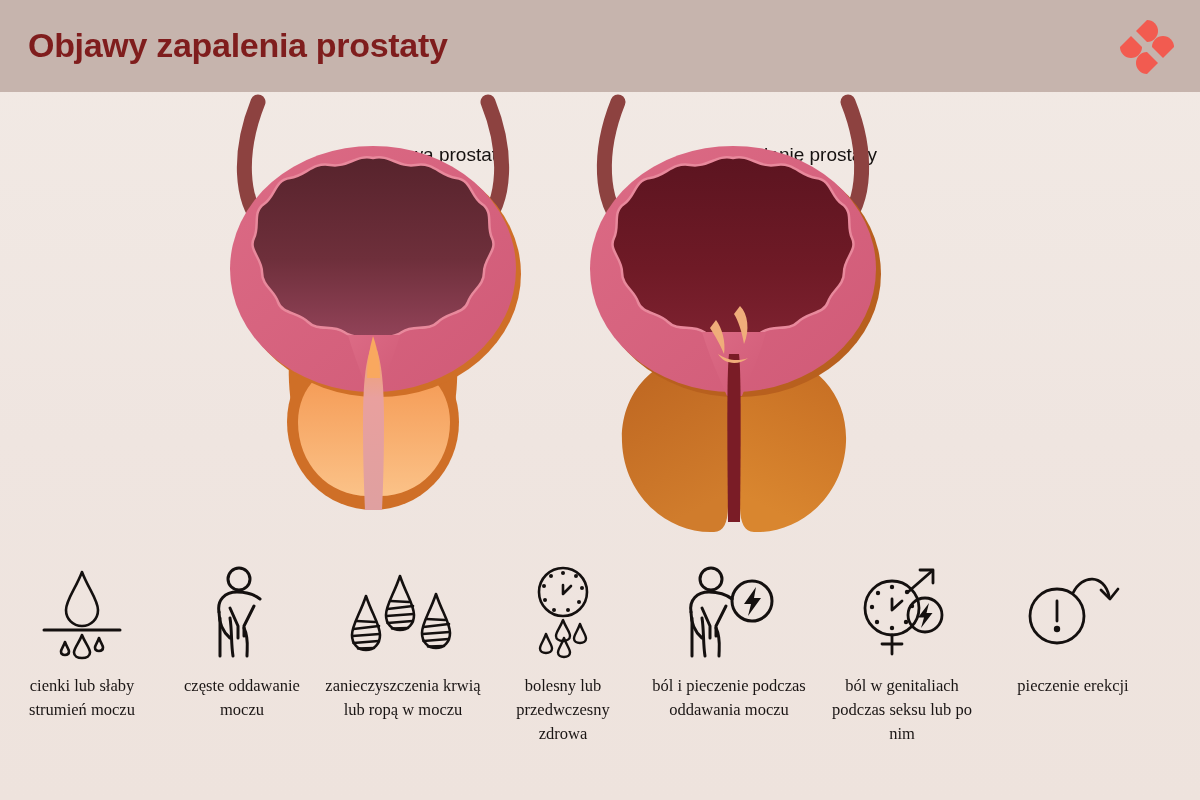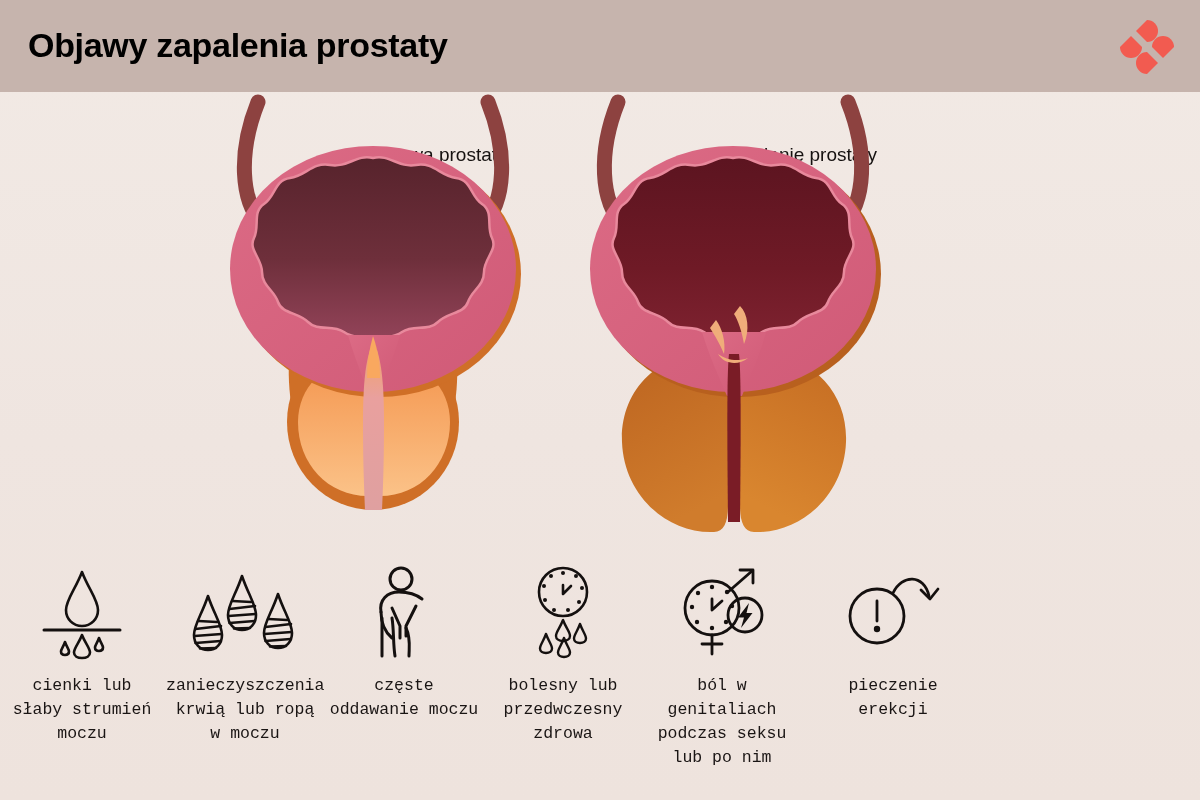--- a/index.html
+++ b/index.html
@@ -17,21 +17,21 @@
 
   
   #header {
     position: absolute; left: 0; top: 0;
     width: 1200px; height: 92px;
     background: #c6b4ad;
   }
   #header-title {
     position: absolute; left: 28px; top: 26px;
     font-size: 34px; font-weight: 700; letter-spacing: -0.3px;
-    color: #000000;
+    color: #7f1d1d;
     font-family: "Liberation Sans", "DejaVu Sans", sans-serif;
   }
   #logo {
     position: absolute; right: 22px; top: 16px;
     width: 62px; height: 62px;
   }
 
   
   #diagrams { position: absolute; left: 0; top: 92px; width: 1200px; height: 460px; }
   .diagram { position: absolute; top: 0; width: 420px; height: 460px; }
@@ -58,21 +58,21 @@
     padding-top: 8px;
   }
   .symptom .icon-box {
     height: 96px; width: 100%;
     display: flex; align-items: center; justify-content: center;
   }
   .symptom .caption {
     margin-top: 14px;
     font-size: 16.5px; line-height: 1.45;
     color: #1a1514; text-align: center;
-    font-family: Liberation Mono, monospace;
+    font-family: Liberation Serif, serif;
   }
   
   .s1 { width: 160px; margin-left: 2px; }
   .s2 { width: 156px; margin-left: 2px; }
   .s3 { width: 158px; margin-left: 4px; }
   .s4 { width: 150px; margin-left: 6px; }
   .s5 { width: 178px; margin-left: 2px; }
   .s6 { width: 168px; margin-left: 0px; align-items: center; }
   .s7 { width: 150px; margin-left: 12px; }
 
@@ -230,54 +230,54 @@
             <line x1="10" y1="64" x2="86" y2="64" stroke-width="3"></line>
             <path d="M48 69 C45 77 40 82 40 86.5 C40 90 43.5 92 48 92 C52.5 92 56 90 56 86.5 C56 82 51 77 48 69 Z"></path>
             <path d="M31 76 C29.5 80.5 27 83 27 85.6 C27 87.8 28.8 89 31 89 C33.2 89 35 87.8 35 85.6 C35 83 32.5 80.5 31 76 Z"></path>
             <path d="M65 72 C63.5 76.5 61 79 61 81.6 C61 83.8 62.8 85 65 85 C67.2 85 69 83.8 69 81.6 C69 79 66.5 76.5 65 72 Z"></path>
           </g>
         </svg>
       </div>
       <div class="caption">cienki lub słaby strumień moczu</div>
     </div>
 
-    <div class="symptom s3">
-      <div class="icon-box">
-        <svg width="110" height="80" viewBox="0 0 110 80">
-          <g fill="none" stroke="#14100f" stroke-width="2.6" stroke-linejoin="round" stroke-linecap="round">
-            <path d="M52 4 C46 22 38 33 38 43 C38 52 44 58 52 58 C60 58 66 52 66 43 C66 33 58 22 52 4 Z"></path>
-            <path d="M42.5 29 L61 30 M39.5 37 L65 34 M38.5 44 L65.5 42 M39.5 51 L64.5 49 M44 56.5 L60 56"></path>
-            <path d="M18 24 C12 42 4 53 4 63 C4 72 10 78 18 78 C26 78 32 72 32 63 C32 53 24 42 18 24 Z"></path>
-            <path d="M8.5 49 L27 50 M5.5 57 L31 54 M4.5 64 L31.5 62 M5.5 71 L30.5 69 M10 76.5 L26 76"></path>
-            <path d="M88 22 C82 40 74 51 74 61 C74 70 80 76 88 76 C96 76 102 70 102 61 C102 51 94 40 88 22 Z"></path>
-            <path d="M78.5 47 L97 48 M75.5 55 L101 52 M74.5 62 L101.5 60 M75.5 69 L100.5 67 M80 74.5 L96 74"></path>
-          </g>
-        </svg>
-      </div>
-      <div class="caption">zanieczyszczenia krwią lub ropą w moczu</div>
-    </div>
-
     <div class="symptom s2">
       <div class="icon-box">
         <svg width="90" height="92" viewBox="0 0 90 92">
           <g fill="none" stroke="#14100f" stroke-width="3" stroke-linejoin="round" stroke-linecap="round">
             <circle cx="42" cy="13" r="11"></circle>
             <path d="M22 46 C20 34 28 26 40 26 C50 26 58 29 63 33"></path>
             <path d="M22 46 C22 58 26 66 33 72"></path>
             <path d="M33 42 L41 60 L41 72"></path>
             <path d="M57 40 L47 60 L47 70"></path>
             <path d="M23 52 L23 90"></path>
             <path d="M33 52 C35 64 34 78 36 90"></path>
             <path d="M47 62 C52 72 50 82 50 90"></path>
           </g>
         </svg>
       </div>
       <div class="caption">częste oddawanie moczu</div>
     </div>
 
+    <div class="symptom s3">
+      <div class="icon-box">
+        <svg width="110" height="80" viewBox="0 0 110 80">
+          <g fill="none" stroke="#14100f" stroke-width="2.6" stroke-linejoin="round" stroke-linecap="round">
+            <path d="M52 4 C46 22 38 33 38 43 C38 52 44 58 52 58 C60 58 66 52 66 43 C66 33 58 22 52 4 Z"></path>
+            <path d="M42.5 29 L61 30 M39.5 37 L65 34 M38.5 44 L65.5 42 M39.5 51 L64.5 49 M44 56.5 L60 56"></path>
+            <path d="M18 24 C12 42 4 53 4 63 C4 72 10 78 18 78 C26 78 32 72 32 63 C32 53 24 42 18 24 Z"></path>
+            <path d="M8.5 49 L27 50 M5.5 57 L31 54 M4.5 64 L31.5 62 M5.5 71 L30.5 69 M10 76.5 L26 76"></path>
+            <path d="M88 22 C82 40 74 51 74 61 C74 70 80 76 88 76 C96 76 102 70 102 61 C102 51 94 40 88 22 Z"></path>
+            <path d="M78.5 47 L97 48 M75.5 55 L101 52 M74.5 62 L101.5 60 M75.5 69 L100.5 67 M80 74.5 L96 74"></path>
+          </g>
+        </svg>
+      </div>
+      <div class="caption">zanieczyszczenia krwią lub ropą w moczu</div>
+    </div>
+
     <div class="symptom s4">
       <div class="icon-box">
         <svg width="84" height="92" viewBox="0 0 84 92">
           <g fill="none" stroke="#14100f" stroke-width="2.6" stroke-linejoin="round" stroke-linecap="round">
             <circle cx="42" cy="26" r="24"></circle>
             <path d="M42 28 L42 19 M42 28 L50 20"></path>
           </g>
           <g fill="#14100f">
             <circle cx="42" cy="7" r="2"></circle>
               <circle cx="55" cy="10" r="2"></circle>
@@ -293,20 +293,39 @@
             <path d="M42 54 C39 62 35 66 35 70 C35 73 38 75 42 75 C46 75 49 73 49 70 C49 66 45 62 42 54 Z"></path>
             <path d="M59 58 C56.5 65 53 69 53 72.5 C53 75.2 55.5 77 59 77 C62.5 77 65 75.2 65 72.5 C65 69 61.5 65 59 58 Z"></path>
             <path d="M25 68 C22.5 75 19 79 19 82.5 C19 85.2 21.5 87 25 87 C28.5 87 31 85.2 31 82.5 C31 79 27.5 75 25 68 Z"></path>
             <path d="M43 72 C40.5 79 37 83 37 86.5 C37 89.2 39.5 91 43 91 C46.5 91 49 89.2 49 86.5 C49 83 45.5 79 43 72 Z"></path>
           </g>
         </svg>
       </div>
       <div class="caption">bolesny lub przedwczesny zdrowa</div>
     </div>
 
+    <div class="symptom s5">
+      <div class="icon-box">
+        <svg width="104" height="92" viewBox="0 0 104 92">
+          <g fill="none" stroke="#14100f" stroke-width="3" stroke-linejoin="round" stroke-linecap="round">
+            <circle cx="34" cy="13" r="11"></circle>
+            <path d="M14 46 C12 34 20 26 32 26 C42 26 50 29 55 33"></path>
+            <path d="M14 46 C14 58 18 66 25 72"></path>
+            <path d="M25 42 L33 60 L33 72"></path>
+            <path d="M49 40 L39 60 L39 70"></path>
+            <path d="M15 52 L15 90"></path>
+            <path d="M25 52 C27 64 26 78 28 90"></path>
+            <path d="M39 62 C44 72 42 82 42 90"></path>
+            <circle cx="75" cy="35" r="20"></circle>
+          </g>
+          <path d="M79 21 L67 38 L74 38 L71 50 L84 32 L77 32 Z" fill="#14100f"></path>
+        </svg>
+      </div>
+      <div class="caption">ból i pieczenie podczas oddawania moczu</div>
+    </div>
 
     <div class="symptom s6">
       <div class="icon-box">
         <svg width="104" height="96" viewBox="0 0 104 96">
           <g fill="none" stroke="#14100f" stroke-width="2.8" stroke-linejoin="round" stroke-linecap="round">
             <circle cx="42" cy="44" r="27"></circle>
             <path d="M42 46 L42 35 M42 46 L52 37"></path>
             <path d="M58 28 L82 7"></path>
             <path d="M70 6 L83 6 L83 19"></path>
             <path d="M42 71 L42 90"></path>

